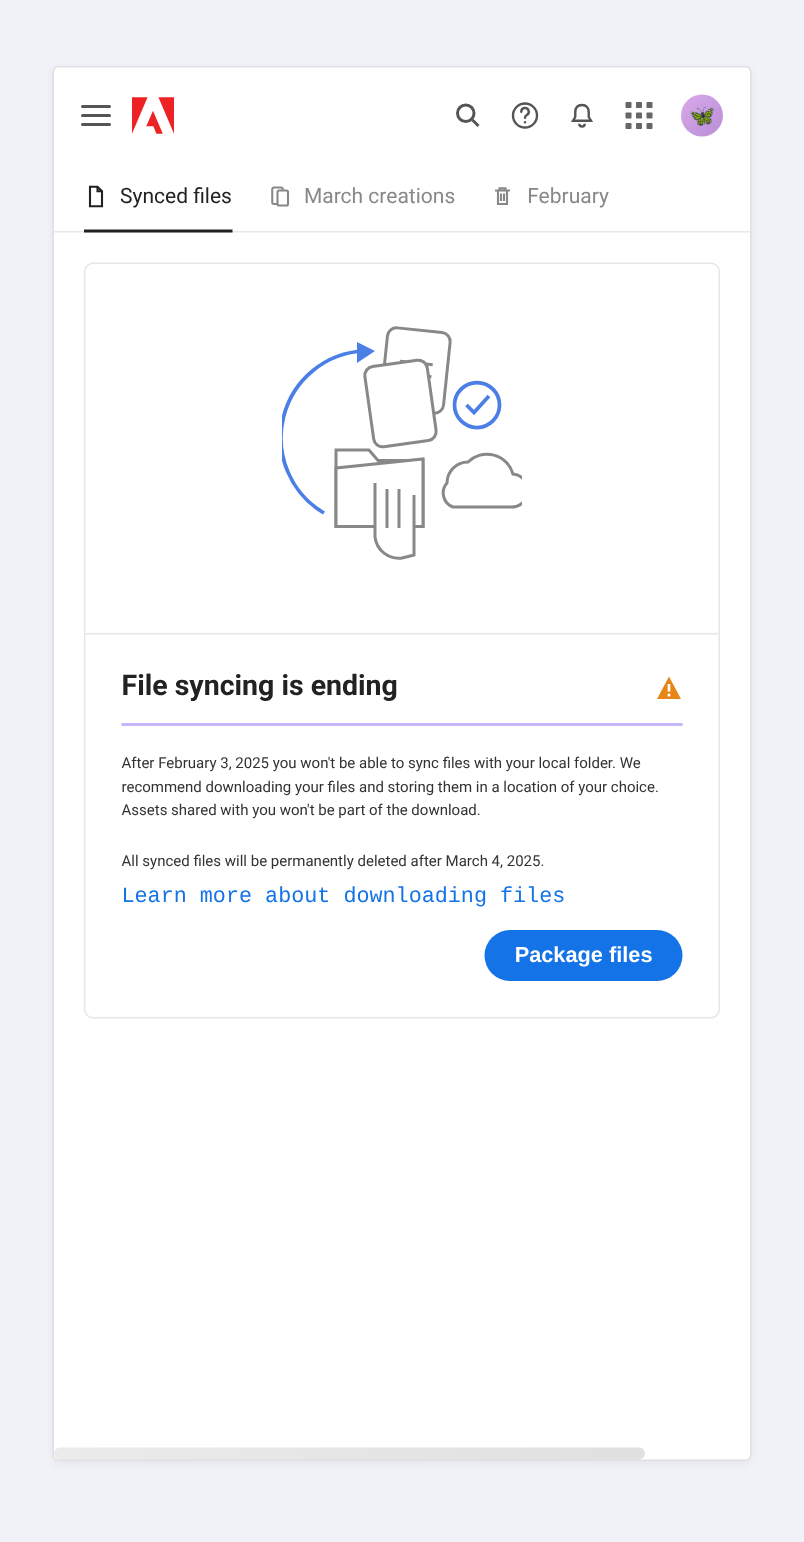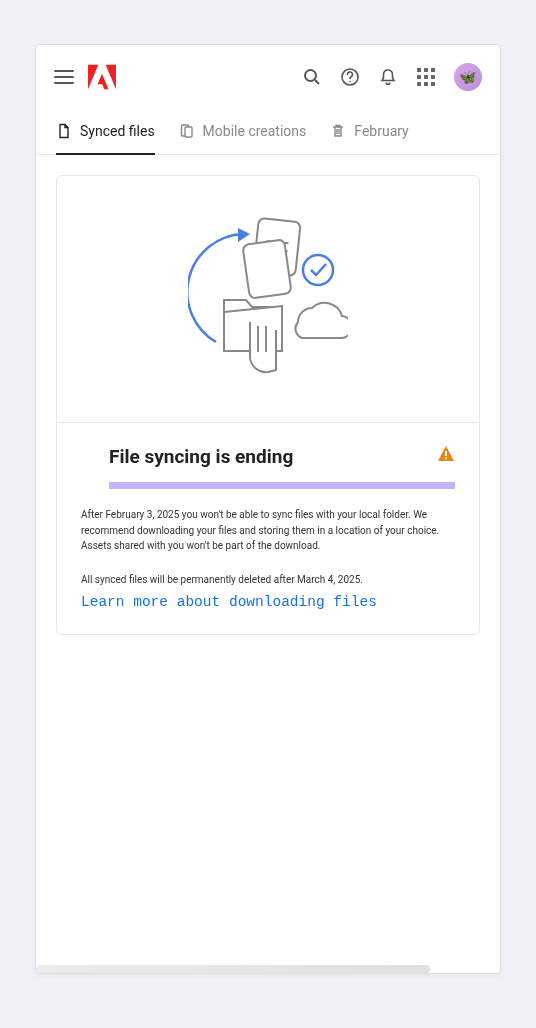--- a/index.html
+++ b/index.html
@@ -145,25 +145,24 @@
     .illustration-svg {
       width: 160px;
       height: 170px;
     }
     .card-body {
       padding: 22px 24px 24px 24px;
     }
     .card-header {
       display: flex;
       justify-content: space-between;
-      align-items: flex-start;
+      align-items: flex-end;
       padding-bottom: 14px;
-      border-bottom: 7px solid #c4b5fd;
+      border-bottom: 2px solid #c4b5fd;
       margin-bottom: 18px;
-      margin-left: 28px;
     }
     .card-title {
       font-size: 19px;
       font-weight: 700;
       color: #222;
     }
     .warning-icon {
       width: 18px;
       height: 18px;
     }
@@ -276,21 +275,21 @@
       </span>
       <span>Synced files</span>
     </div>
     <div class="tab">
       <span class="tab-icon">
         <svg width="16" height="16" viewBox="0 0 16 16" fill="none" stroke="#888" stroke-width="1.4">
           <rect x="2.5" y="2" width="7" height="11" rx="1"></rect>
           <rect x="6" y="4" width="7" height="10" rx="1" fill="#fff"></rect>
         </svg>
       </span>
-      <span>Mobile creations</span>
+      <span>March creations</span>
     </div>
     <div class="tab">
       <span class="tab-icon">
         <svg width="16" height="16" viewBox="0 0 16 16" fill="none" stroke="#888" stroke-width="1.4">
           <path d="M3 4 h10 M5 4 v9 h6 v-9 M6 4 v-1.5 h4 V4"></path>
           <line x1="7" y1="6" x2="7" y2="11"></line>
           <line x1="9" y1="6" x2="9" y2="11"></line>
         </svg>
       </span>
       <span>February</span>
@@ -329,18 +328,21 @@
           <div class="card-title">File syncing is ending</div>
           <svg class="warning-icon" viewBox="0 0 18 18">
             <path d="M9 1 L17 16 H1 Z" fill="#e68619"></path>
             <rect x="8.1" y="6" width="1.8" height="5" fill="#fff"></rect>
             <rect x="8.1" y="12.5" width="1.8" height="1.8" fill="#fff"></rect>
           </svg>
         </div>
         <p class="card-text">After February 3, 2025 you won't be able to sync files with your local folder. We recommend downloading your files and storing them in a location of your choice. Assets shared with you won't be part of the download.</p>
         <p class="card-text">All synced files will be permanently deleted after March 4, 2025.</p>
         <a class="link">Learn more about downloading files</a>
+        <div class="card-footer">
+          <button class="btn-primary">Package files</button>
+        </div>
       </div>
     </div>
   </div>
 
   <div class="scrollbar-shadow"></div>
 </div>
 
 </body></html>

